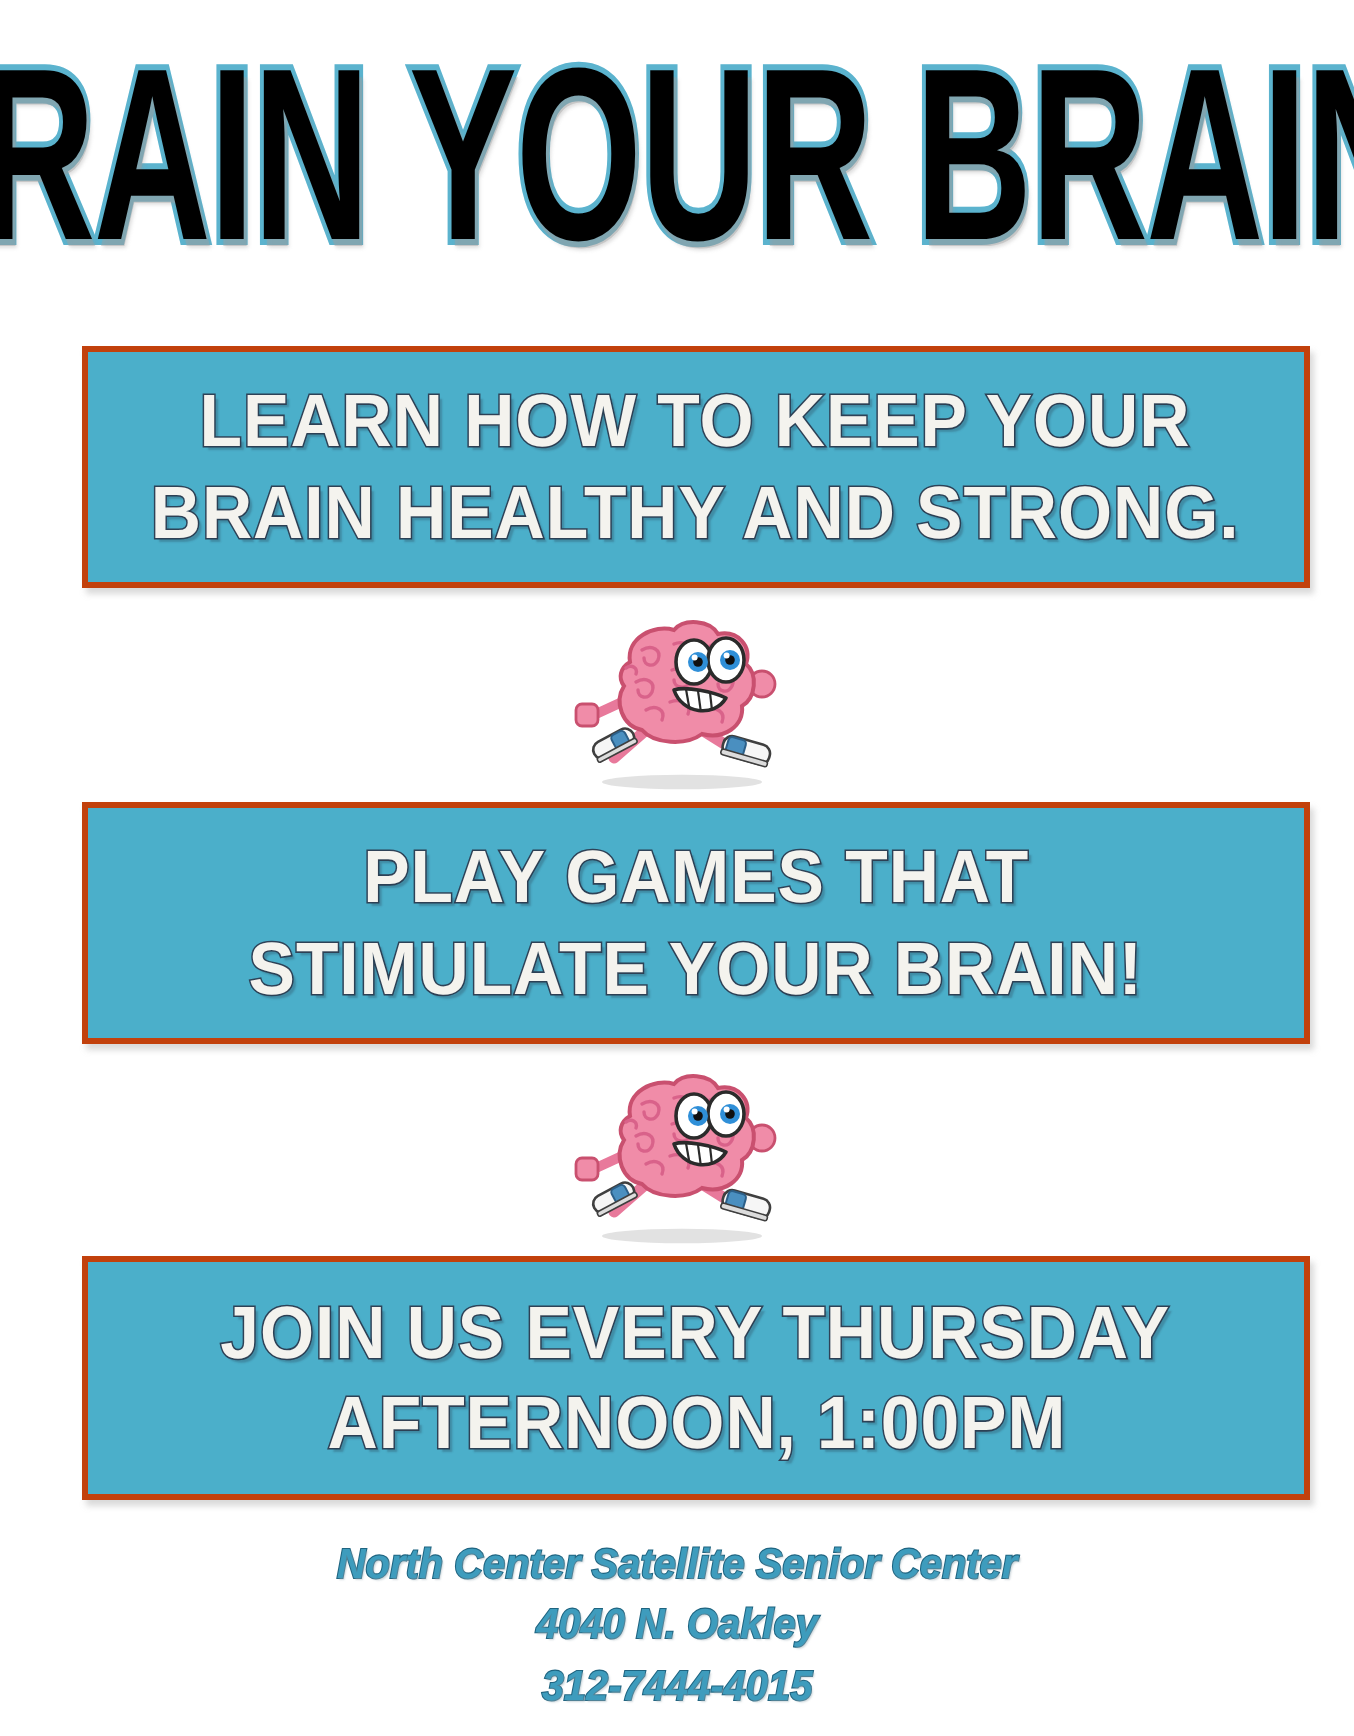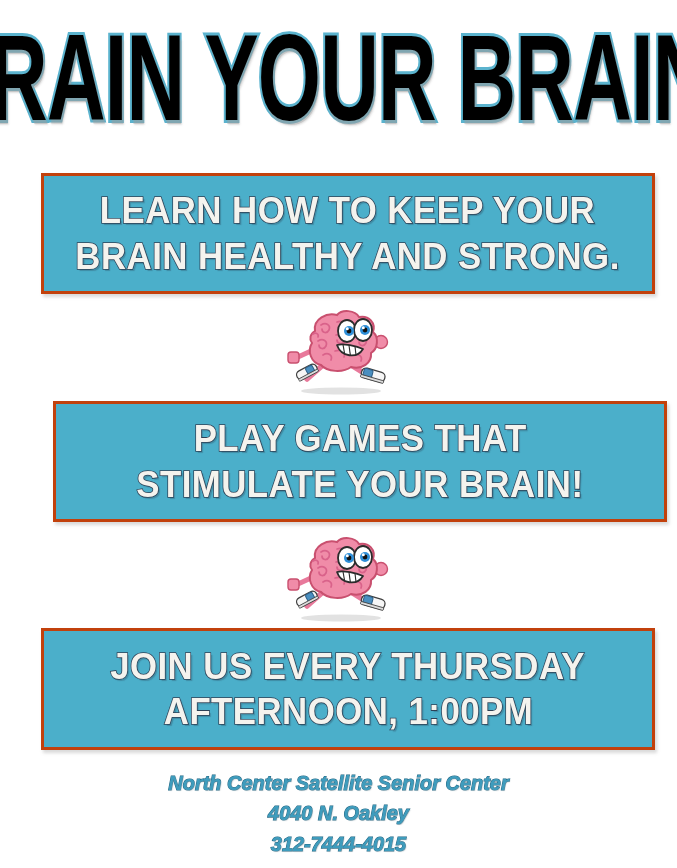--- a/index.html
+++ b/index.html
@@ -58,21 +58,21 @@
     background: #4bafca;
     border: 3px solid #c2410c;
     box-sizing: border-box;
     box-shadow: 2px 3px 3px rgba(150,150,150,0.35);
     display: flex;
     flex-direction: column;
     align-items: center;
     justify-content: center;
   }
   #banner-1 { top: 173px; height: 121px; }
-  #banner-2 { top: 401px; height: 121px; margin-left: 12px; }
+  #banner-2 { top: 401px; height: 121px; }
   #banner-3 { top: 628px; height: 122px; }
 
   .banner-line {
     font-family: "Liberation Sans Narrow", "Liberation Sans", sans-serif;
     font-weight: 700;
     font-size: 37px;
     line-height: 1.22;
     letter-spacing: 0.5px;
     color: #f4f3ee;
     transform: scaleX(0.94);

